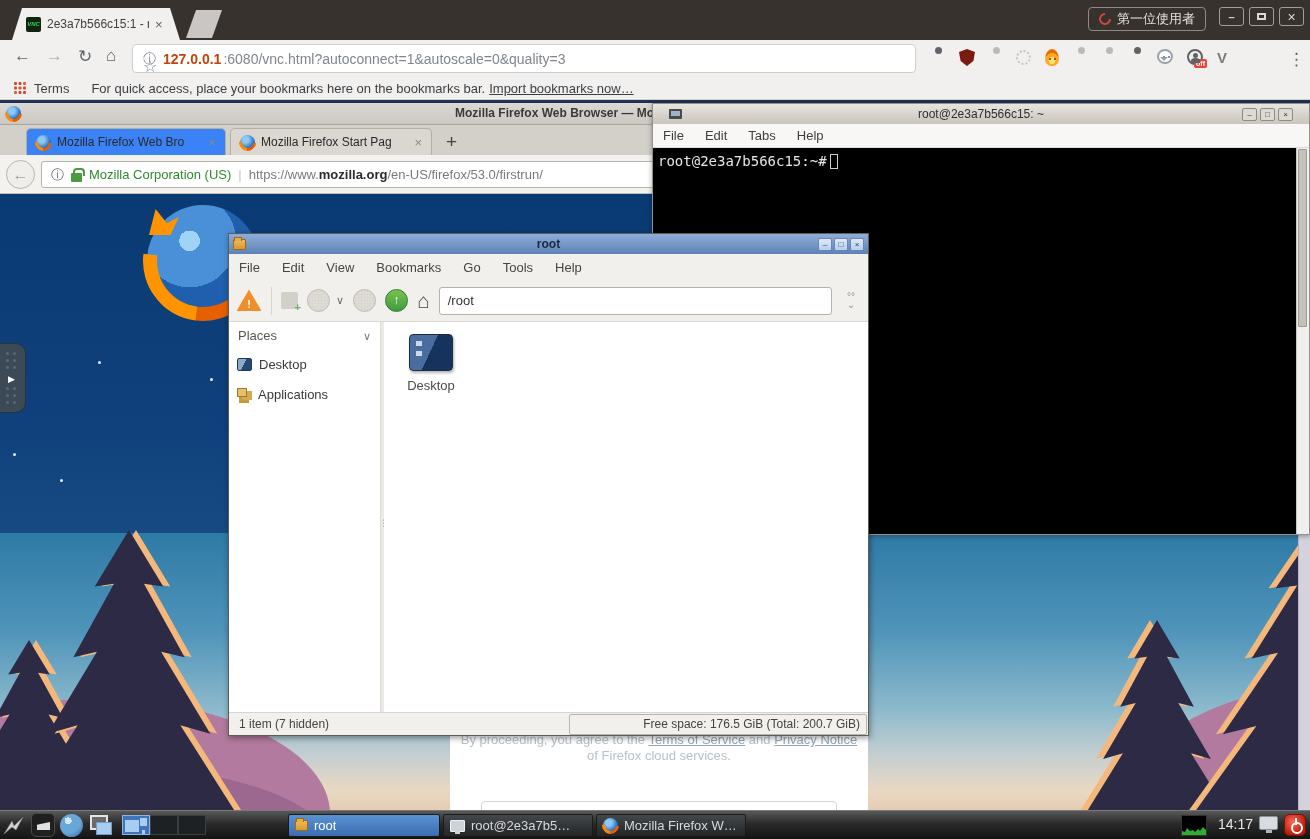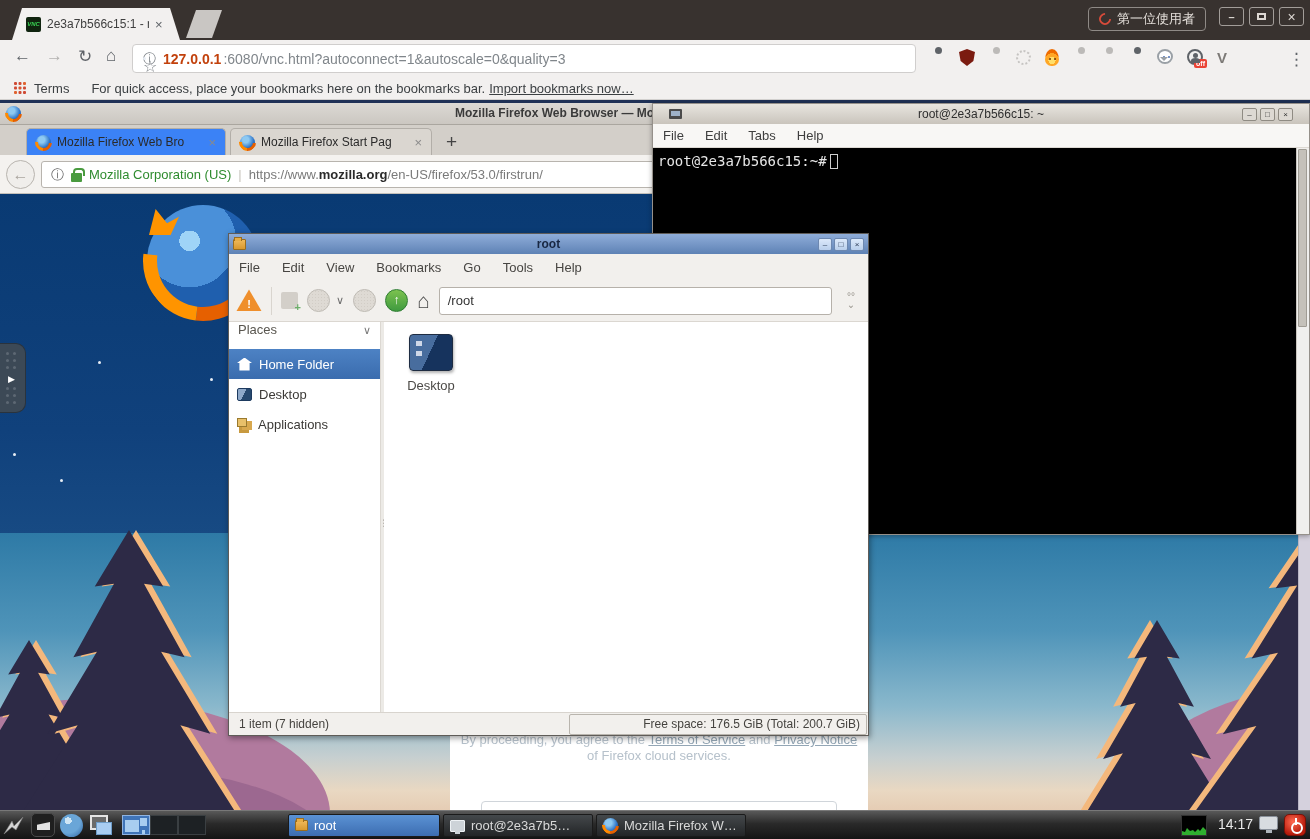--- a/index.html
+++ b/index.html
@@ -223,21 +223,21 @@
   .up-circle { width:23px; height:23px; border-radius:50%; background:linear-gradient(#7cc24f,#3f9a3f);
                border:1px solid #2e7d32; color:#fff; font-size:12px; font-weight:bold; text-align:center; line-height:21px; }
   .up-circle::before { content:"↑"; }
   .home-glyph { font-size:21px; color:#4a4a4a; line-height:1; }
   .home-glyph::before { content:"⌂"; }
   #fm-path { flex:1; height:28px; background:#fff; border:1px solid #b6b1aa; border-radius:3px;
              font-size:13px; color:#333; line-height:26px; padding-left:8px; }
   .treeview-ico { color:#9a968f; font-size:10px; line-height:8px; text-align:center; width:20px; }
   #fm-body { position:absolute; left:0; top:88px; width:100%; height:392px; background:#fff; display:flex; }
   #fm-sidebar { width:152px; border-right:1px solid #dcd8d2; font-size:13px; color:#3b3936; }
-  #places-hdr { height:27px; display:flex; align-items:flex-start; justify-content:space-between;
+  #places-hdr { height:27px; display:flex; align-items:center; justify-content:space-between;
                 padding:0 9px; color:#59564f;border-radius:13px; }
   #places-hdr .chev::before { content:"∨"; font-size:11px; color:#777; }
   .place { height:30px; display:flex; align-items:center; gap:7px; padding-left:8px; }
   .place.sel { background:linear-gradient(#4d82c4,#3a6cae); color:#fff; }
   .pi-home { width:15px; height:13px; background:#fff;
              clip-path:polygon(50% 0,100% 42%,84% 42%,84% 100%,16% 100%,16% 42%,0 42%); }
   .pi-desk { width:15px; height:13px; border-radius:2px; border:1px solid #1d3a5f;
              background:linear-gradient(118deg,#8fa9c9 46%,#27496f 46%); }
   .pi-apps { width:14px; height:13px; position:relative; }
   .pi-apps::before { content:""; position:absolute; left:0; top:0; width:8px; height:7px; background:#e8c06a; border:1px solid #9a7a2e;
@@ -491,24 +491,20 @@
       <span class="home-glyph"></span>
       <div id="fm-path"><span>/root</span></div>
       <span class="treeview-ico">°°<br>⌄</span>
     </div>
     <div id="fm-body">
       <div id="fm-sidebar">
         <div id="places-hdr">
           <span>Places</span>
           <span class="chev"></span>
         </div>
-        <div class="place sel">
-          <span class="pi-home"></span>
-          <span>Home Folder</span>
-        </div>
         <div class="place">
           <span class="pi-desk"></span>
           <span>Desktop</span>
         </div>
         <div class="place">
           <span class="pi-apps"></span>
           <span>Applications</span>
         </div>
       </div>
       <div id="fm-splitter"></div>

